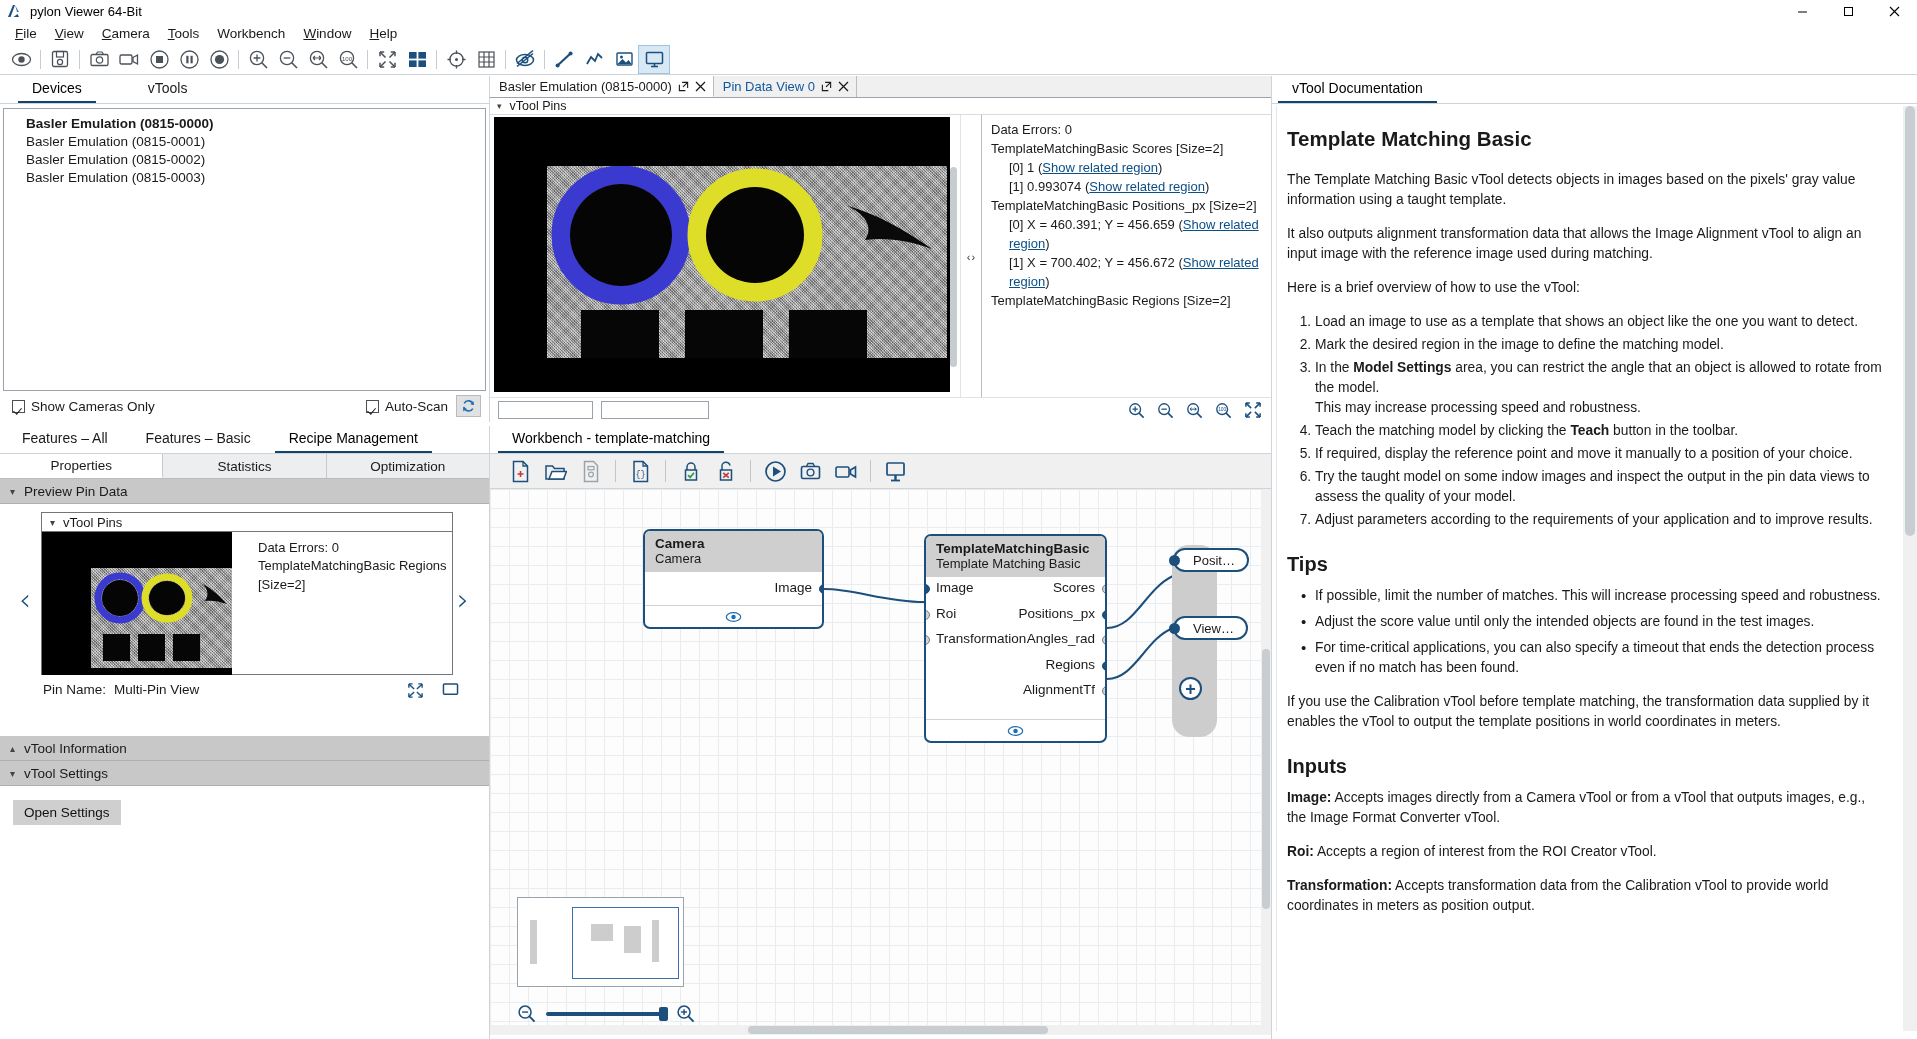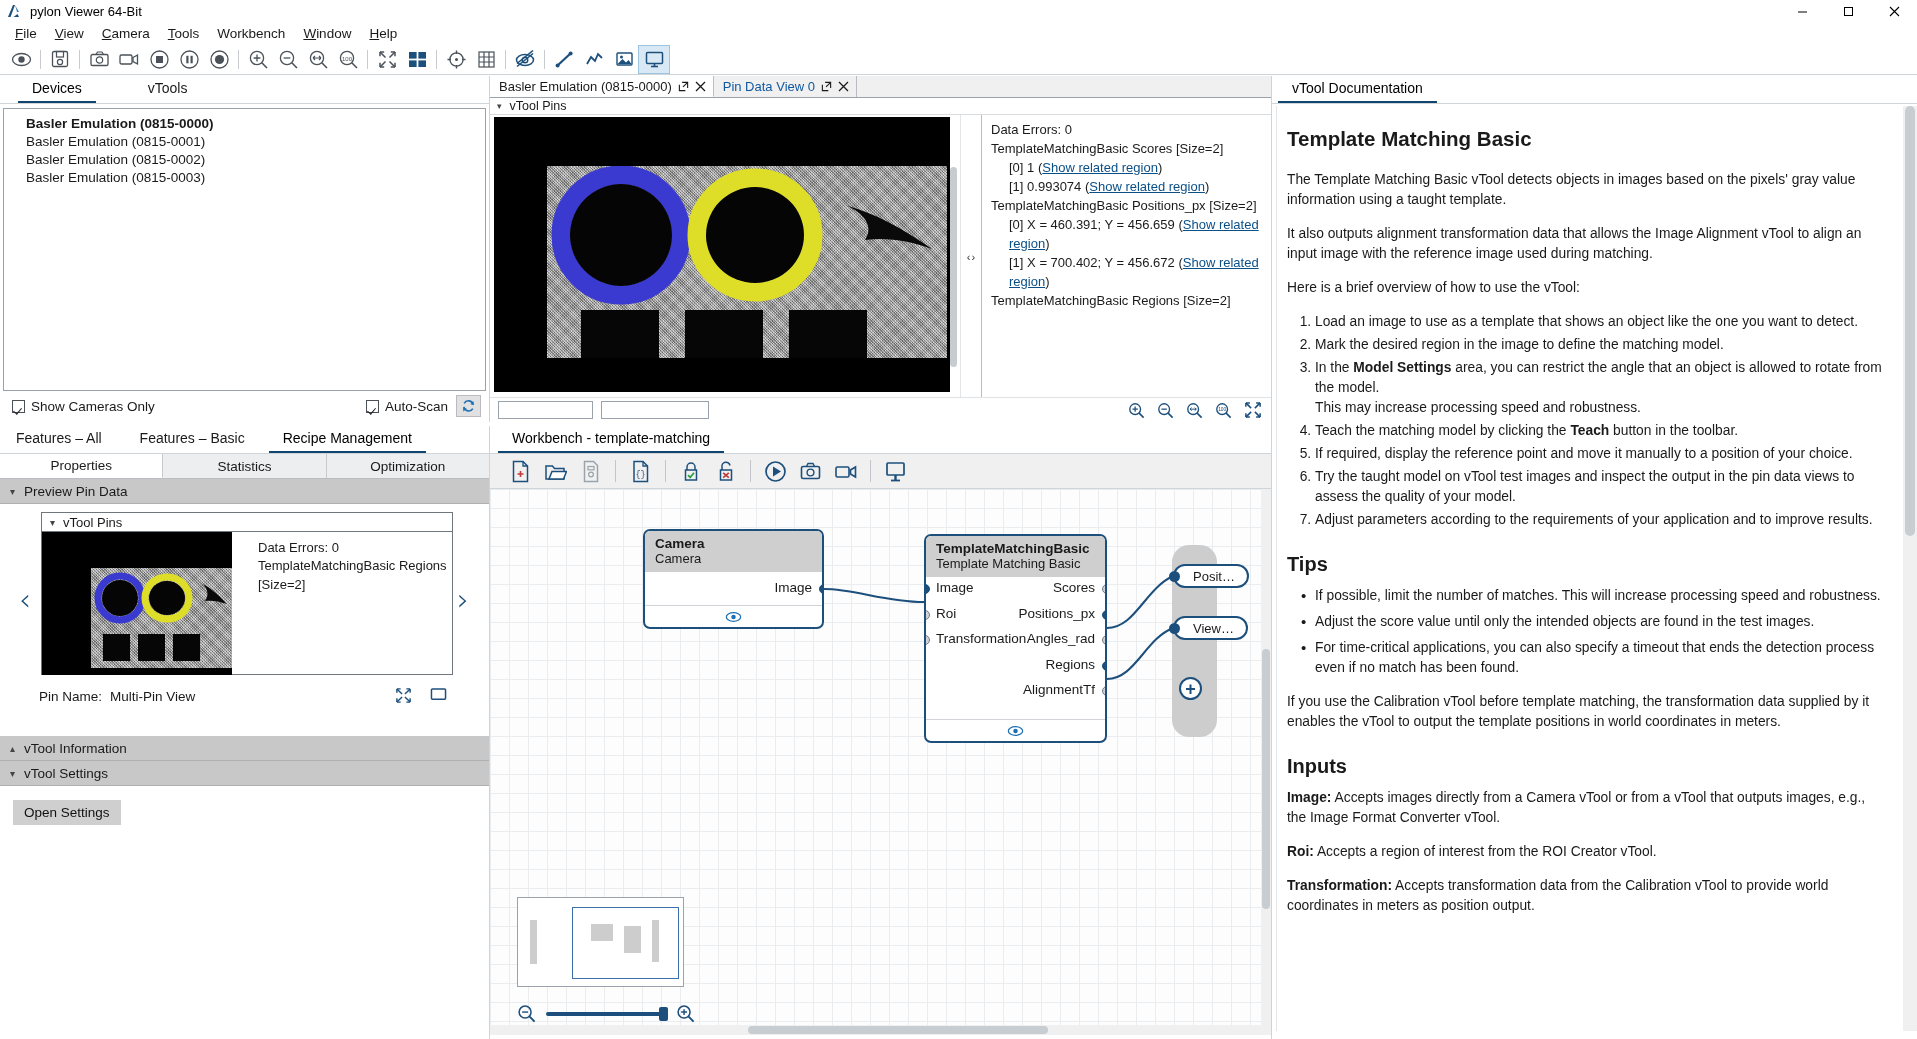--- a/index.html
+++ b/index.html
@@ -88,21 +88,21 @@
   }
   .refresh-btn {
     width: 25px; height: 22px; background: #e1e1e1; border: 1px solid #b8bcc0;
     display: flex; align-items: center; justify-content: center; margin-left: 8px;
   }
 
   
   #left-bottom {
     position: absolute; left: 0; top: 426px; width: 489px; height: 613px; background: #fff;
   }
-  #left-bottom .tabs { padding-left: 2px; border-bottom: 1px solid #cfd4d9; }
+  #left-bottom .tabs { padding-left: 8px; border-bottom: 1px solid #cfd4d9; }
   .subtabs { display: flex; height: 25px; border-bottom: 1px solid #b9bdc1; }
   .subtab {
     flex: 1; display: flex; align-items: center; justify-content: center;
     font-size: 13.5px; background: #eceeef; border-right: 1px solid #c6cacd;
     cursor: default;
   }
   .subtab.sel { background: #fff; border-bottom: 1px solid #fff; position: relative; top: 0; }
   .group-hdr {
     height: 25px; background: #c8c8c8; display: flex; align-items: center;
     padding-left: 10px; font-size: 13.5px; border-bottom: 1px solid #b0b0b0;
@@ -122,22 +122,22 @@
   .pin-card-hdr .chev { margin-right: 8px; font-size: 10px; color: #444; }
   .pin-card-body { display: flex; height: 143px; }
   .thumb-wrap { width: 190px; height: 143px; background: #000; position: relative; overflow: hidden; }
   .thumb-info { flex: 1; padding: 7px 0 0 26px; font-size: 13px; line-height: 1.42; }
 
   .nav-arrow {
     position: absolute; font-size: 30px; color: #1c4f7c; font-weight: 300;
     user-select: none; cursor: default; font-family: "DejaVu Sans", sans-serif;
   }
   .pinname-row {
-    position: absolute; left: 0; top: 178px; width: 489px; height: 22px;
-    display: flex; align-items: flex-end; padding-left: 39px; font-size: 13.5px;
+    position: absolute; left: 12px; top: 178px; width: 489px; height: 22px;
+    display: flex; align-items: flex-start; padding-left: 31px; font-size: 13.5px;
   }
   .pinname-icons { position: absolute; right: 42px; display: flex; gap: 18px; }
 
   
   #center-top {
     position: absolute; left: 489px; top: 76px; width: 782px; height: 346px;
     background: #fff; border-left: 1px solid #cfd4d9;
   }
   .doc-tabbar {
     display: flex; align-items: stretch; height: 22px; background: #f0f0f0;
@@ -881,21 +881,21 @@
         <div class="node-foot">
           <span>
             <svg width="17" height="12" viewBox="0 0 18 12">
                 <ellipse cx="9" cy="6" rx="7.6" ry="4.6" fill="none" stroke="#1c6fb5" stroke-width="1.3"></ellipse>
                 <circle cx="9" cy="6" r="2.4" fill="#1c6fb5"></circle>
               </svg>
           </span>
         </div>
       </div>
 
-      <div class="out-pill" style="left:683px; top:75px;">
+      <div class="out-pill" style="left:683px; top:59px;">
         <span class="dot"></span>
         <span>Posit…</span>
       </div>
       <div class="out-pill" style="left:683px; top:127px;">
         <span class="dot"></span>
         <span>View…</span>
       </div>
 
       <div class="plus-circle" style="left:689px; top:188px;">+</div>
 
@@ -945,21 +945,21 @@
       <h1>Template Matching Basic</h1>
       <p>The Template Matching Basic vTool detects objects in images based on the pixels' gray value information using a taught template.</p>
       <p>It also outputs alignment transformation data that allows the Image Alignment vTool to align an input image with the reference image used during matching.</p>
       <p>Here is a brief overview of how to use the vTool:</p>
       <ol>
         <li>Load an image to use as a template that shows an object like the one you want to detect.</li>
         <li>Mark the desired region in the image to define the matching model.</li>
         <li>In the <b>Model Settings</b> area, you can restrict the angle that an object is allowed to rotate from the model.<br>This may increase processing speed and robustness.</li>
         <li>Teach the matching model by clicking the <b>Teach</b> button in the toolbar.</li>
         <li>If required, display the reference point and move it manually to a position of your choice.</li>
-        <li>Try the taught model on vTool test images and inspect the output in the pin data views to assess the quality of your model.</li>
+        <li>Try the taught model on some indow images and inspect the output in the pin data views to assess the quality of your model.</li>
         <li>Adjust parameters according to the requirements of your application and to improve results.</li>
       </ol>
       <h3>Tips</h3>
       <ul>
         <li>If possible, limit the number of matches. This will increase processing speed and robustness.</li>
         <li>Adjust the score value until only the intended objects are found in the test images.</li>
         <li>For time-critical applications, you can also specify a timeout that ends the detection process even if no match has been found.</li>
       </ul>
       <p>If you use the Calibration vTool before template matching, the transformation data supplied by it enables the vTool to output the template positions in world coordinates in meters.</p>
       <h3 style="">Inputs</h3>

